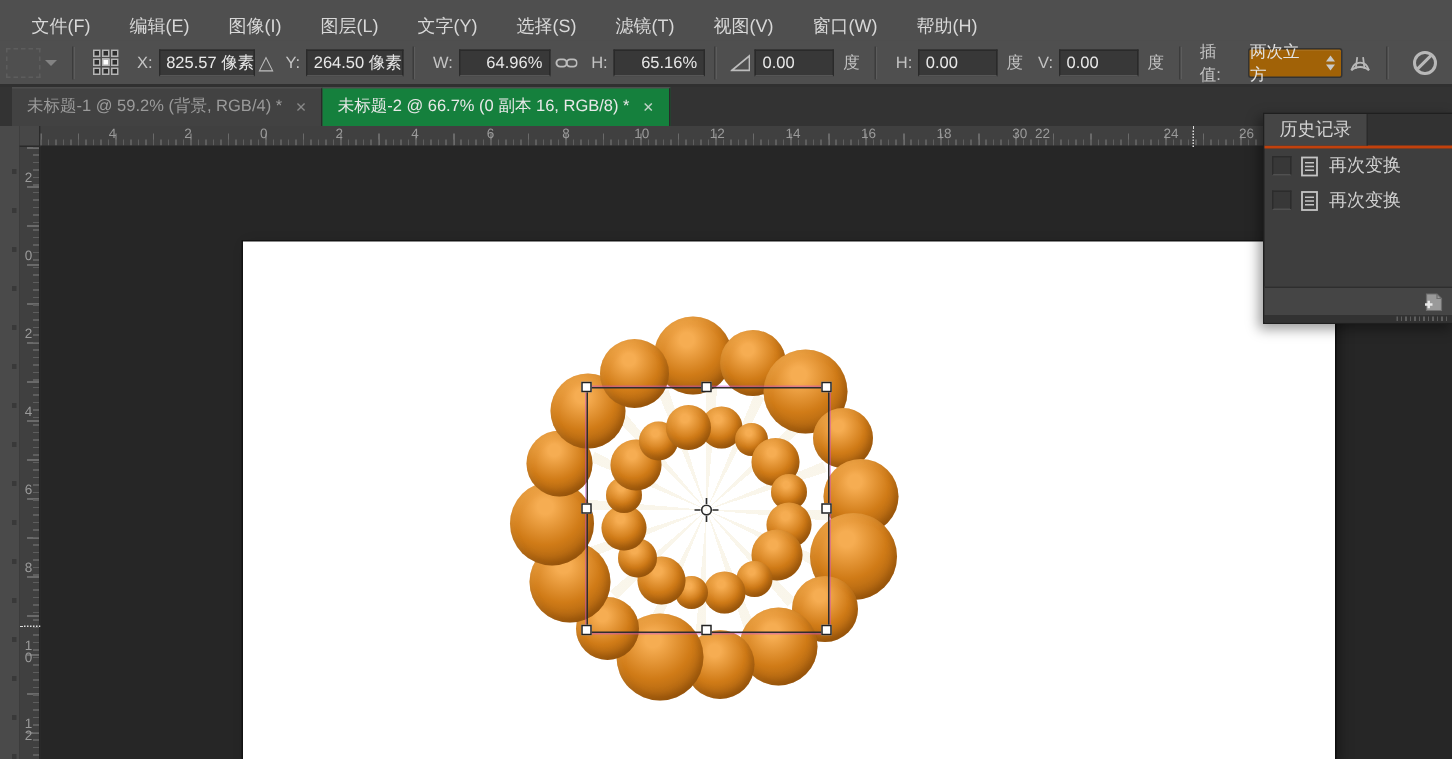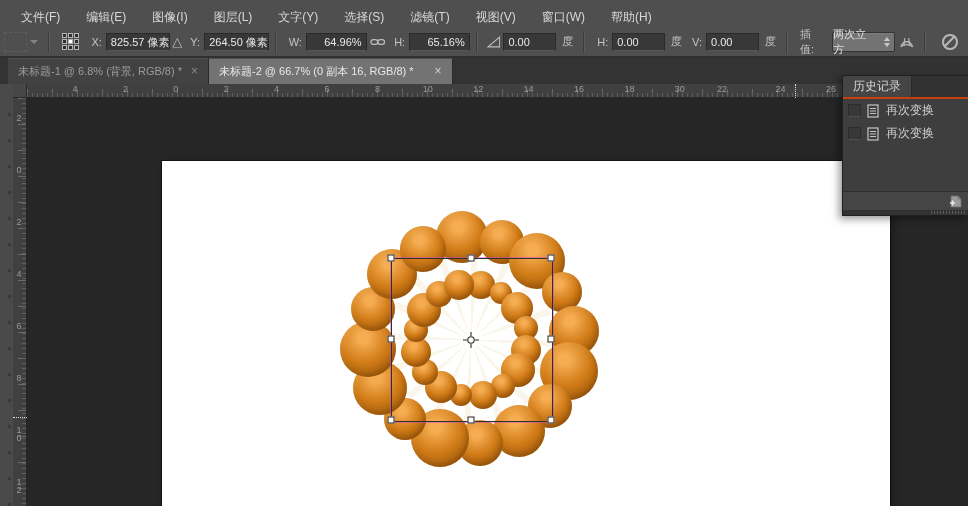--- a/index.html
+++ b/index.html
@@ -20,37 +20,37 @@
   .opt-field{background:#383838;border:1px solid #2a2a2a;border-bottom-color:#565656;height:16px;line-height:16px;
              padding:0 4px;color:#e8e8e8;overflow:hidden;white-space:nowrap;box-sizing:content-box;}
   .w56{width:56px;} .w52{width:52px;text-align:right;} .w44{width:44px;}
   .preset-tool{width:22px;height:18px;margin-left:4px;border:1px dashed #6a6a6a;opacity:.55;position:relative;}
   .preset-chev{width:0;height:0;border-left:4px solid transparent;border-right:4px solid transparent;
                border-top:4px solid #9a9a9a;margin:0 4px 0 3px;opacity:.7;}
   .refpoint{display:grid;grid-template-columns:repeat(3,5px);grid-template-rows:repeat(3,5px);gap:1px;margin:0 6px;}
   .refpoint i{border:1px solid #b5b5b5;background:#2e2e2e;box-sizing:border-box;}
   .refpoint i.c{background:#ffffff;}
   .glyph-icon{color:#bdbdbd;font-size:13px;margin:0 2px;line-height:16px;}
-  .interp-select{display:flex;align-items:center;background:#737373;border:1px solid #333;height:18px;
+  .interp-select{display:flex;align-items:center;background:#a16207;border:1px solid #333;height:18px;
                  padding:0 4px 0 0;margin-left:4px;color:#e3e3e3;border-radius:2px;
                  box-shadow:inset 0 1px 0 rgba(255,255,255,.08);}
   .stepper{display:flex;flex-direction:column;margin-left:8px;gap:2px;}
   .stepper b{width:0;height:0;border-left:3px solid transparent;border-right:3px solid transparent;}
   .stepper .up{border-bottom:4px solid #c9c9c9;} .stepper .down{border-top:4px solid #c9c9c9;}
   .cancel-icon{width:12px;height:12px;border:2px solid #b8b8b8;border-radius:50%;position:relative;margin:0 10px;}
   .cancel-icon:before{content:"";position:absolute;left:-1px;top:4px;width:14px;height:2px;background:#b8b8b8;
                       transform:rotate(-45deg);}
   svg.small-ic{display:block;margin:0 3px;}
 
   
   .tabbar{position:absolute;left:0;top:58px;width:968px;height:26px;background:#333333;display:flex;
           align-items:flex-end;padding-left:8px;box-sizing:border-box;}
   .doc-tab{height:25px;line-height:25px;padding:0 10px;font-size:11px;background:#424242;color:#9b9b9b;
            border-right:1px solid #2a2a2a;border-top:1px solid #4e4e4e;white-space:nowrap;display:flex;align-items:center;}
-  .doc-tab.active{background:#737373;color:#e8e8e8;gap:12px;}
+  .doc-tab.active{background:#15803d;color:#e8e8e8;}
   .tab-close{margin-left:9px;font-size:12px;color:inherit;opacity:.8;}
 
   
   .tools-strip{position:absolute;left:0;top:84px;width:13px;height:422px;background:#4a4a4a;}
   .tools-strip:after{content:"";position:absolute;right:2px;top:6px;bottom:0;width:3px;
        background:repeating-linear-gradient(#4a4a4a 0 23px,#393939 23px 26px);}
   .ruler-corner{position:absolute;left:13px;top:84px;width:14px;height:14px;background:#474747;
                 border-right:1px solid #2a2a2a;border-bottom:1px solid #2a2a2a;box-sizing:border-box;}
   .ruler-top{position:absolute;left:27px;top:84px;width:941px;height:14px;background:#404040;
              border-bottom:1px solid #262626;box-sizing:border-box;
@@ -173,21 +173,21 @@
       <path d="M3 13 C5 6,13 6,15 13" fill="none" stroke="#b8b8b8" stroke-width="1.3"></path>
       <path d="M3 13 C6 10,12 10,15 13" fill="none" stroke="#b8b8b8" stroke-width="1.3"></path>
       <path d="M6 12 L7 4 M12 12 L11 4" fill="none" stroke="#b8b8b8" stroke-width="1.2"></path>
     </svg>
     <div class="opt-sep"></div>
     <div class="cancel-icon"></div>
   </div>
 
   <div class="tabbar" id="tabbar">
       <div class="doc-tab">
-        <span>未标题-1 @ 6.8% (背景, RGB/8) *</span>
+        <span>未标题-1 @ 59.2% (背景, RGB/4) *</span>
         <span class="tab-close">×</span>
       </div>
       <div class="doc-tab active">
         <span>未标题-2 @ 66.7% (0 副本 16, RGB/8) *</span>
         <span class="tab-close">×</span>
       </div>
     </div>
 
   <div class="tools-strip"></div>
   <div class="ruler-corner"></div>
@@ -198,21 +198,21 @@
       <span class="rt-label" style="left: 199.2px;">2</span>
       <span class="rt-label" style="left: 249.6px;">4</span>
       <span class="rt-label" style="left: 300px;">6</span>
       <span class="rt-label" style="left: 350.4px;">8</span>
       <span class="rt-label" style="left: 400.8px;">10</span>
       <span class="rt-label" style="left: 451.2px;">12</span>
       <span class="rt-label" style="left: 501.6px;">14</span>
       <span class="rt-label" style="left: 552px; text-align: right;">16</span>
       <span class="rt-label" style="left: 602.4px;">18</span>
       <span class="rt-label" style="left: 652.8px;">30</span>
-      <span class="rt-label" style="left: 695px; text-align: center;">22</span>
+      <span class="rt-label" style="left: 668px; text-align: center;">22</span>
       <span class="rt-label" style="left: 753.6px;">24</span>
       <span class="rt-label" style="left: 804px;">26</span>
     </div>
   <div class="ruler-left" id="rulerLeft">
       <span class="rl-label" style="top: 16px;">2</span>
       <span class="rl-label" style="top: 68px;">0</span>
       <span class="rl-label" style="top: 120px;">2</span>
       <span class="rl-label" style="top: 172px;">4</span>
       <span class="rl-label" style="top: 224px;">6</span>
       <span class="rl-label" style="top: 276px;">8</span>

